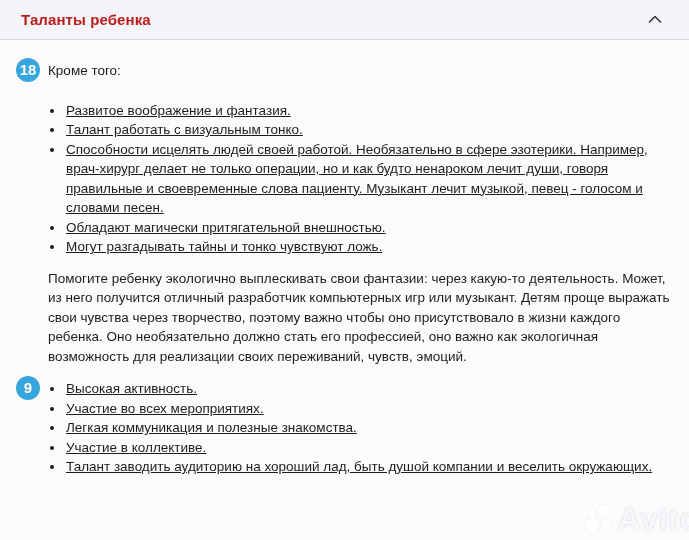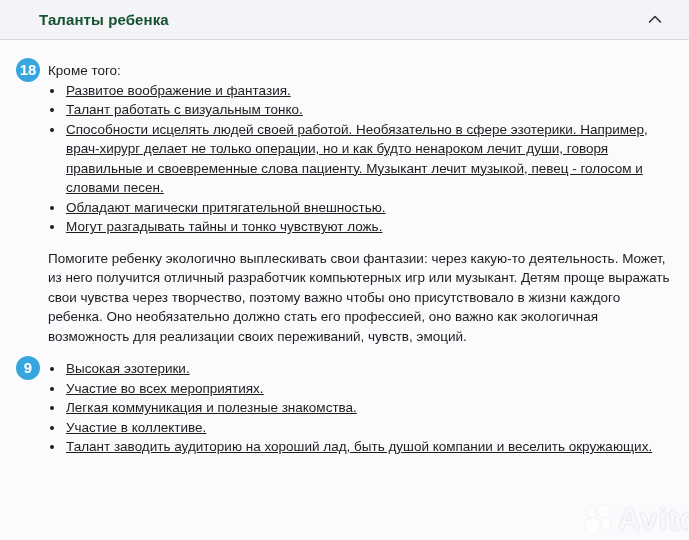--- a/index.html
+++ b/index.html
@@ -22,42 +22,41 @@
     background: #f4f3f7;
     border-bottom: 1px solid #d9d8de;
     display: flex;
     align-items: center;
     justify-content: space-between;
     padding: 0 24px 0 21px;
   }
   .panel-title {
     font-size: 15px;
     font-weight: 600;
-    color: #14532d;
+    color: #b91c1c;
     letter-spacing: .1px;
-    margin-left: 18px;
   }
   .chevron-btn {
     background: none;
     border: none;
     cursor: pointer;
     display: flex;
     align-items: center;
     padding: 2px;
   }
   
   .panel-body {
     position: relative;
     padding: 21px 14px 0 48px;
     font-size: 13.5px;
     line-height: 19.5px;
     color: #1d1d1f;
   }
   .panel-body p { margin: 0 0 13px 0; }
-  .panel-body p.subheading { margin-bottom: 0; }
+  .panel-body p.subheading { margin-bottom: 20px; }
   .panel-body ul {
     margin: 0 0 12px 0;
     padding-left: 17px;
     list-style: disc;
   }
   .panel-body ul li { padding-left: 1px; text-decoration: underline; }
   section { position: relative; }
   .num-badge {
     position: absolute;
     left: -32px;
@@ -130,21 +129,21 @@
         <li>Способности исцелять людей своей работой. Необязательно в сфере эзотерики. Например, врач-хирург делает не только операции, но и как будто ненароком лечит души, говоря правильные и своевременные слова пациенту. Музыкант лечит музыкой, певец - голосом и словами песен.</li>
         <li>Обладают магически притягательной внешностью.</li>
         <li>Могут разгадывать тайны и тонко чувствуют ложь.</li>
       </ul>
       <p>Помогите ребенку экологично выплескивать свои фантазии: через какую-то деятельность. Может, из него получится отличный разработчик компьютерных игр или музыкант. Детям проще выражать свои чувства через творчество, поэтому важно чтобы оно присутствовало в жизни каждого ребенка. Оно необязательно должно стать его профессией, оно важно как экологичная возможность для реализации своих переживаний, чувств, эмоций.</p>
     </section>
 
     <section>
       <span class="num-badge">9</span>
       <ul>
-        <li>Высокая эзотерики.</li>
+        <li>Высокая активность.</li>
         <li>Участие во всех мероприятиях.</li>
         <li>Легкая коммуникация и полезные знакомства.</li>
         <li>Участие в коллективе.</li>
         <li>Талант заводить аудиторию на хороший лад, быть душой компании и веселить окружающих.</li>
 
       </ul>
     </section>
 
   </div>
 

